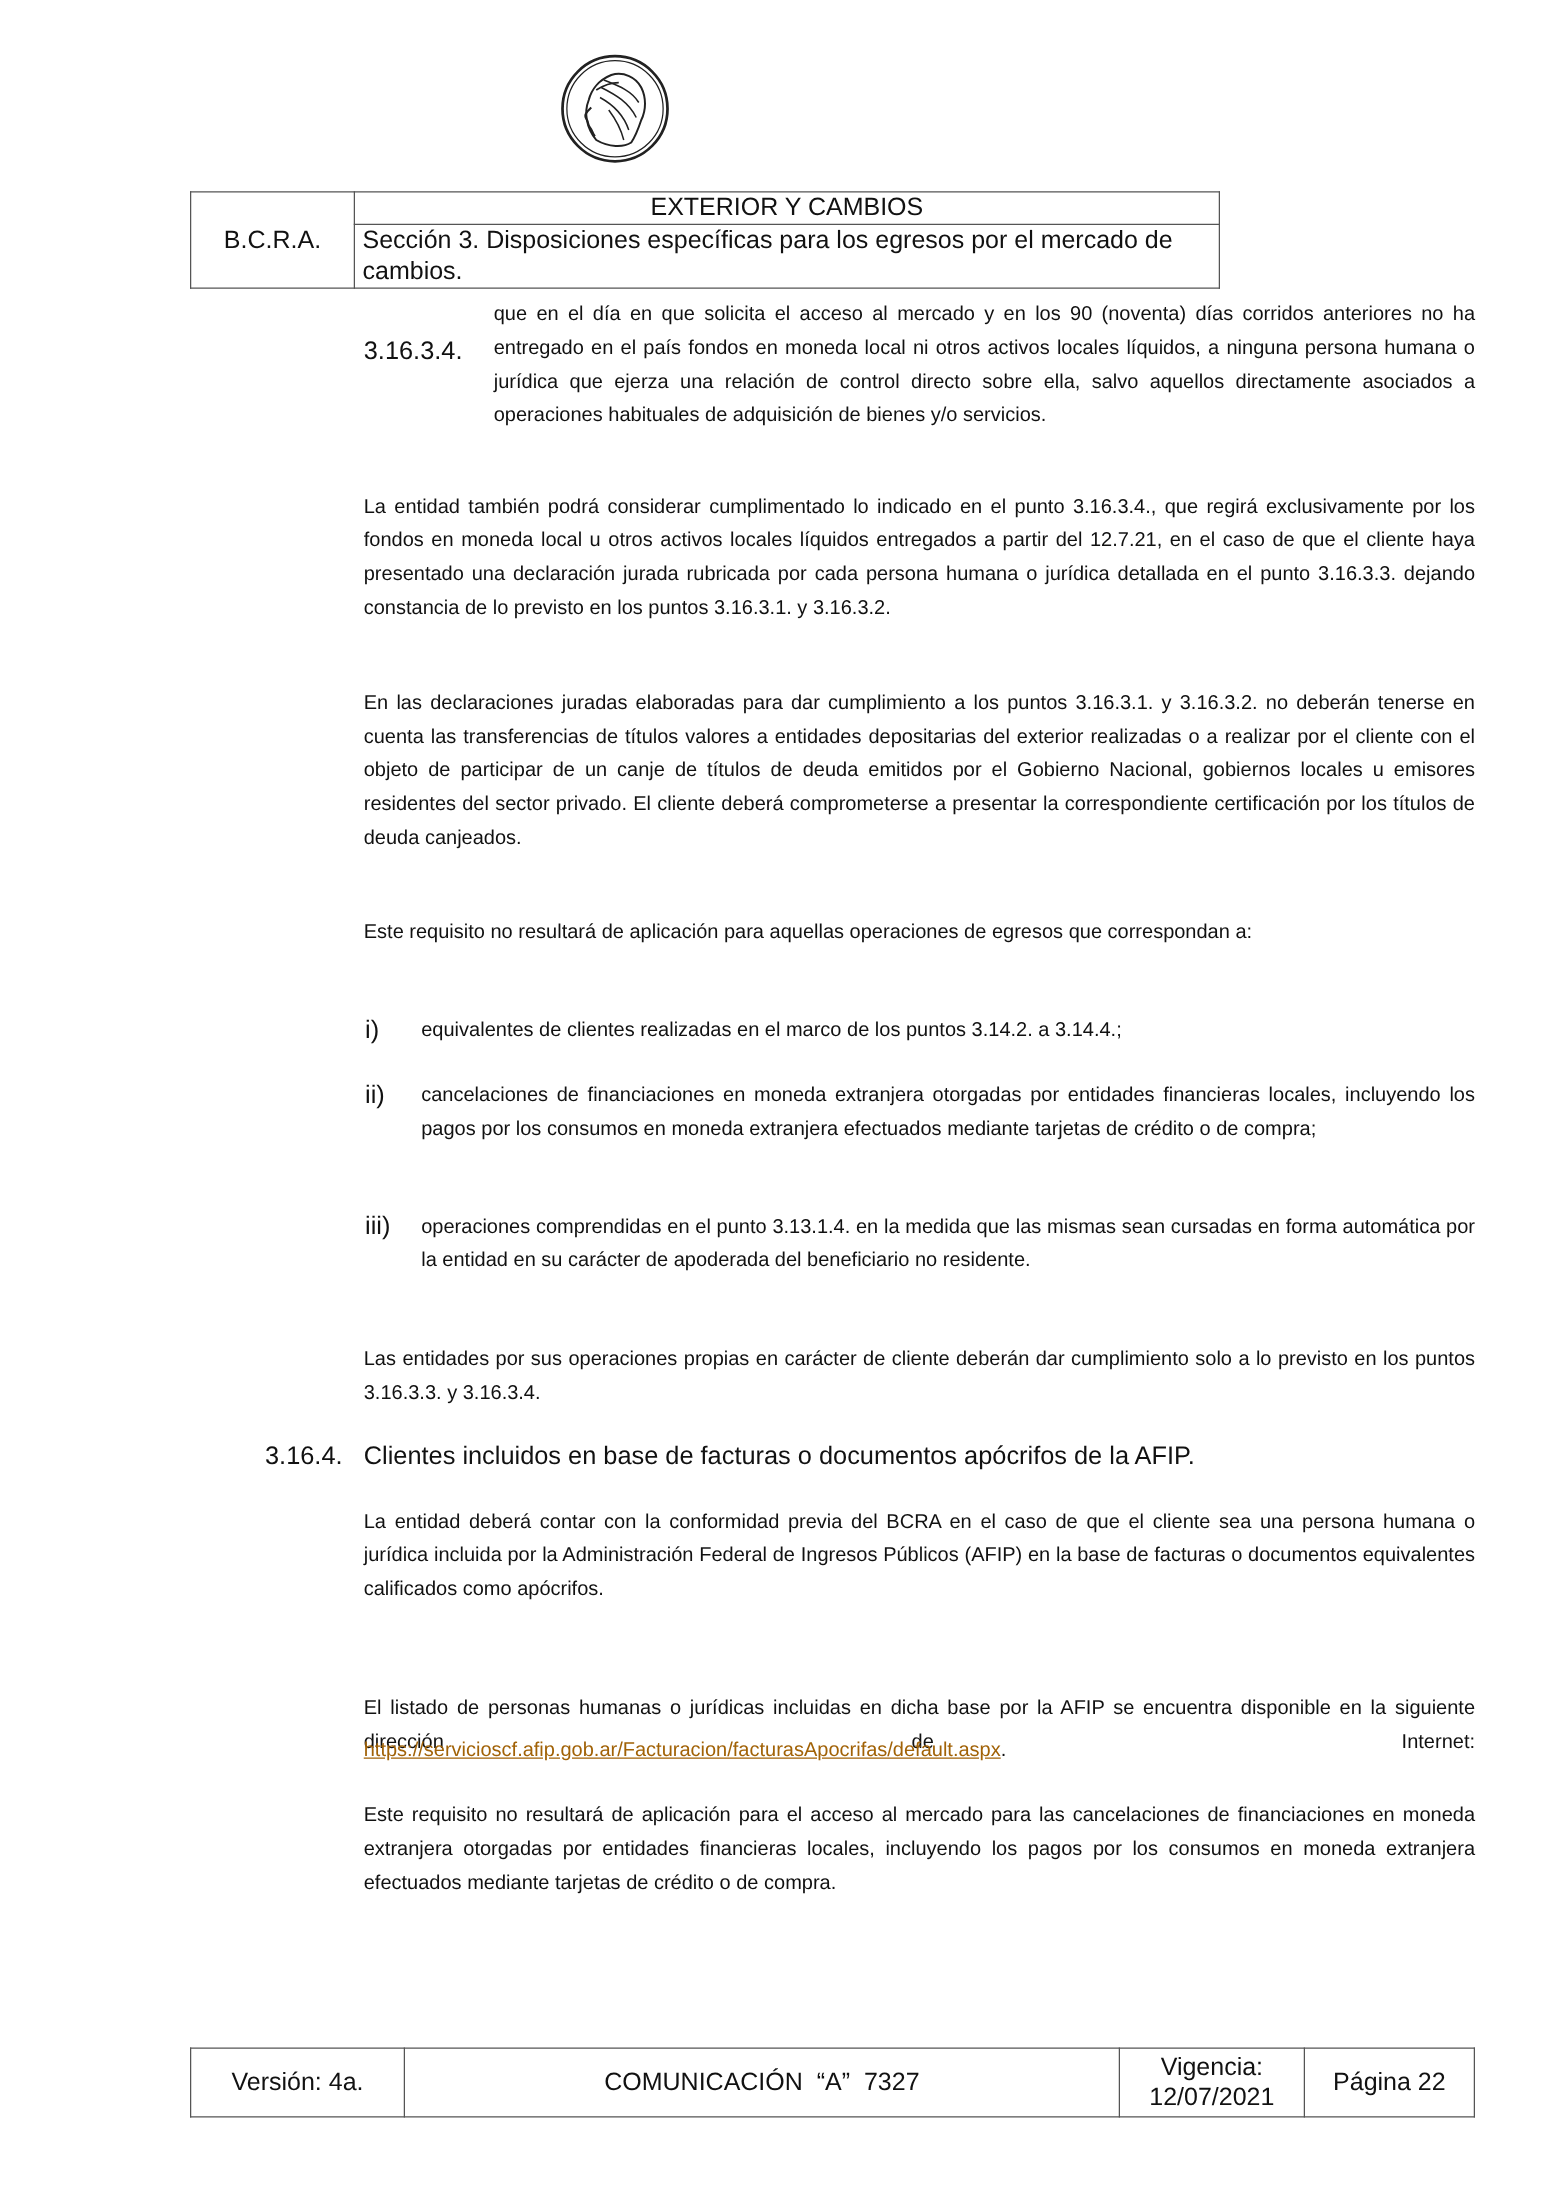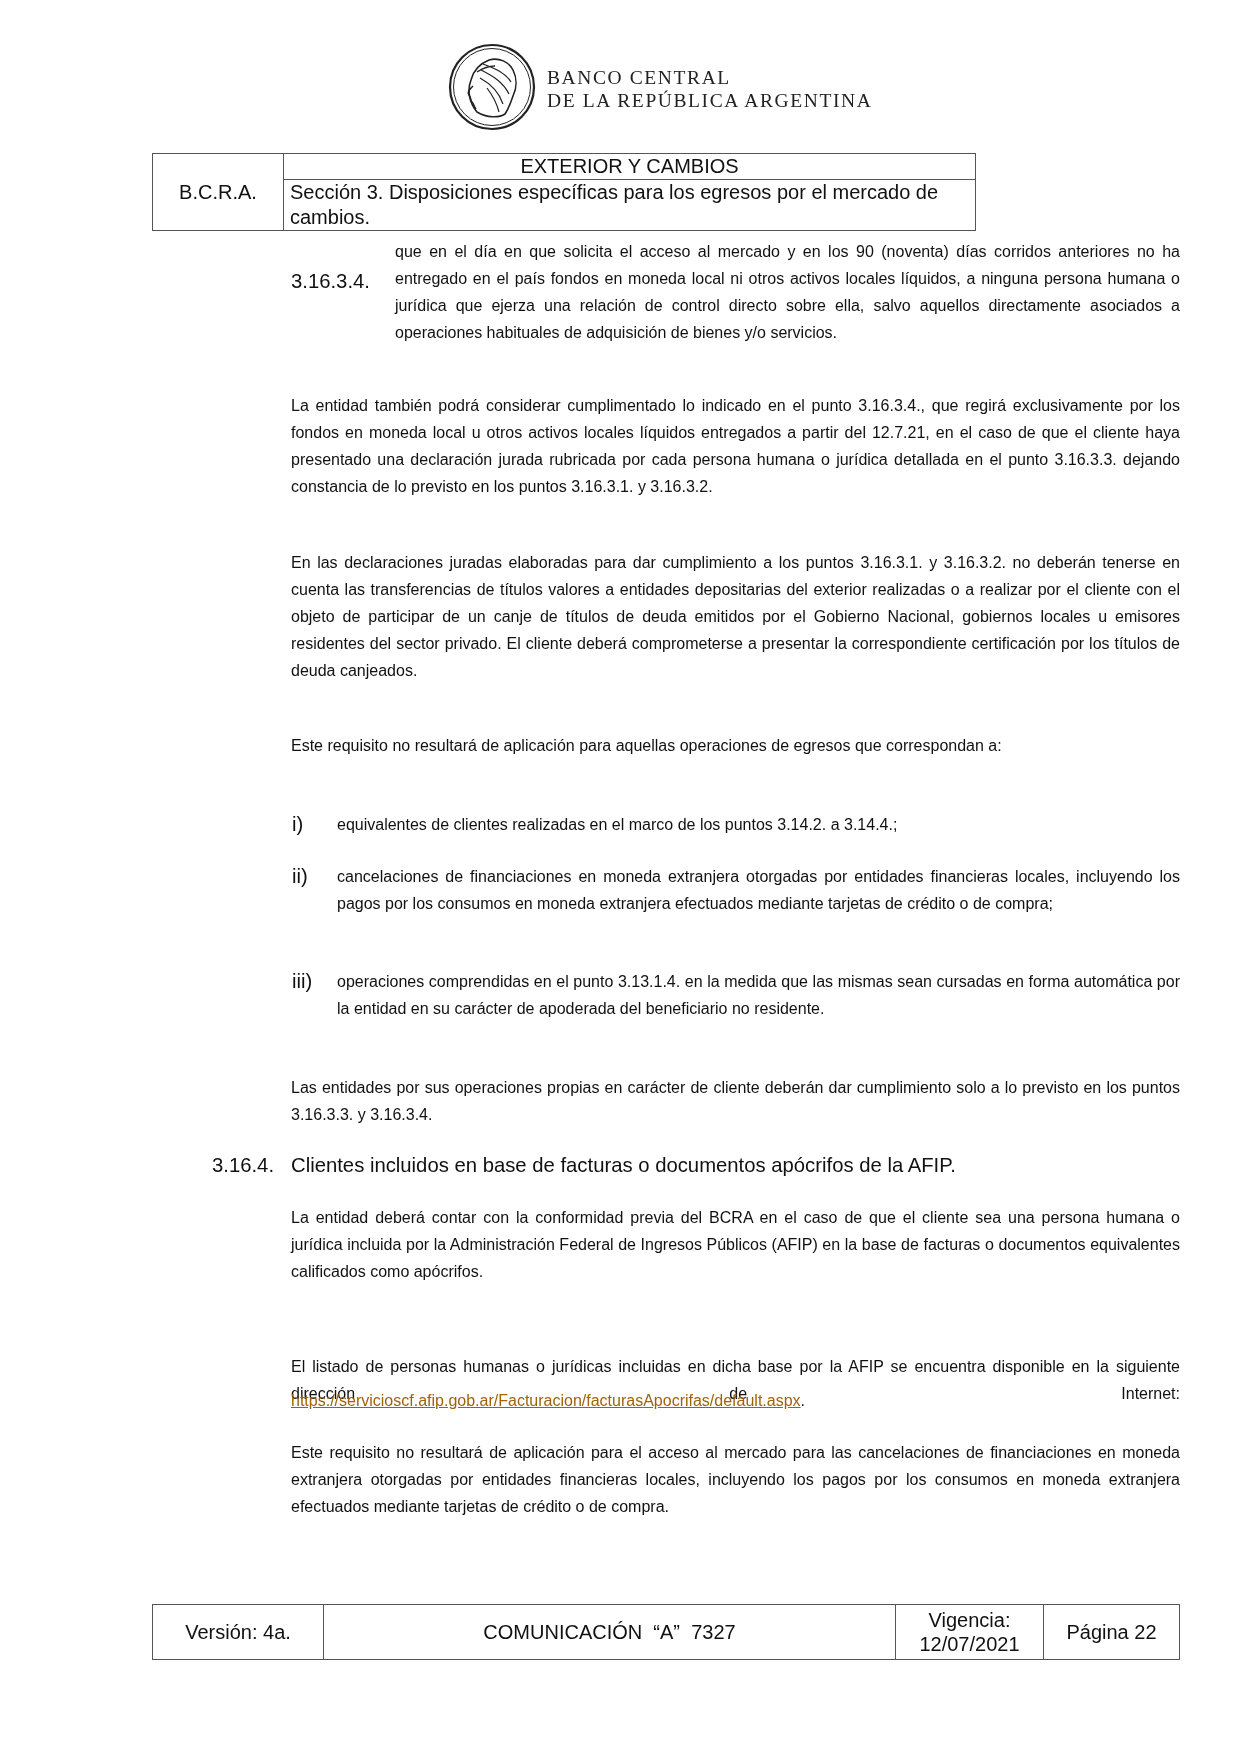--- a/index.html
+++ b/index.html
@@ -16,39 +16,35 @@
   table.hdr td.title { text-align: center; height: 25px; }
   table.hdr td.sect { padding-left: 6px; height: 27px; }
 
   .p { position: absolute; font-size: 16px; line-height: 27px; text-align: justify; margin: 0; }
   .num { position: absolute; font-size: 20.3px; line-height: 26.2px; }
   .main { left: 291px; width: 889px; }
   .item-text { left: 337px; width: 843px; }
   .sub-text { left: 395px; width: 785px; }
   .link { color: #a16207; text-decoration: underline; }
 
-  table.ftr { position: absolute; left: 152px; top: 1604px; width: 1028px; height: 56px; border-collapse: collapse; }
+  table.ftr { position: absolute; left: 152px; top: 1638px; width: 1028px; height: 56px; border-collapse: collapse; }
   table.ftr td { border: 1.5px solid #555; text-align: center; vertical-align: middle; font-size: 20px; line-height: 24px; padding: 0; }
 </style>
 </head>
 <body>
 
 <div class="logo">
   <svg width="90" height="90" viewBox="0 0 90 90">
     <circle cx="45" cy="45" r="42" fill="none" stroke="#222" stroke-width="2.2"></circle>
     <circle cx="45" cy="45" r="38.5" fill="none" stroke="#222" stroke-width="1"></circle>
     <path d="M30 70 C22 60 20 48 24 38 C26 30 32 22 42 18 C52 15 62 20 66 28 C70 36 70 46 66 54 C64 60 62 66 58 72 C52 76 40 76 30 70 Z" fill="#fff" stroke="#222" stroke-width="1.6"></path>
     <path d="M26 44 C22 48 20 50 22 53 C24 55 23 58 25 60 C27 62 27 65 29 67" fill="none" stroke="#222" stroke-width="1.6"></path>
     <path d="M36 22 C46 26 58 30 64 40 M34 28 C46 34 56 40 62 52 M33 36 C44 42 52 50 56 62 M40 46 C46 54 50 62 52 70" fill="none" stroke="#222" stroke-width="1.2"></path>
     <path d="M30 30 C36 26 42 24 48 24" fill="none" stroke="#222" stroke-width="1.4"></path>
   </svg>
-  <div class="logo-text">
-    <div>BANCO CENTRAL</div>
-    <div>DE LA REPÚBLICA ARGENTINA</div>
-  </div>
 </div>
 
 <table class="hdr">
   <tbody>
       <tr>
     <td class="bcra" rowspan="2">B.C.R.A.</td>
     <td class="title">EXTERIOR Y CAMBIOS</td>
   </tr>
   <tr>
     <td class="sect">Sección 3. Disposiciones específicas para los egresos por el mercado de cambios.</td>

